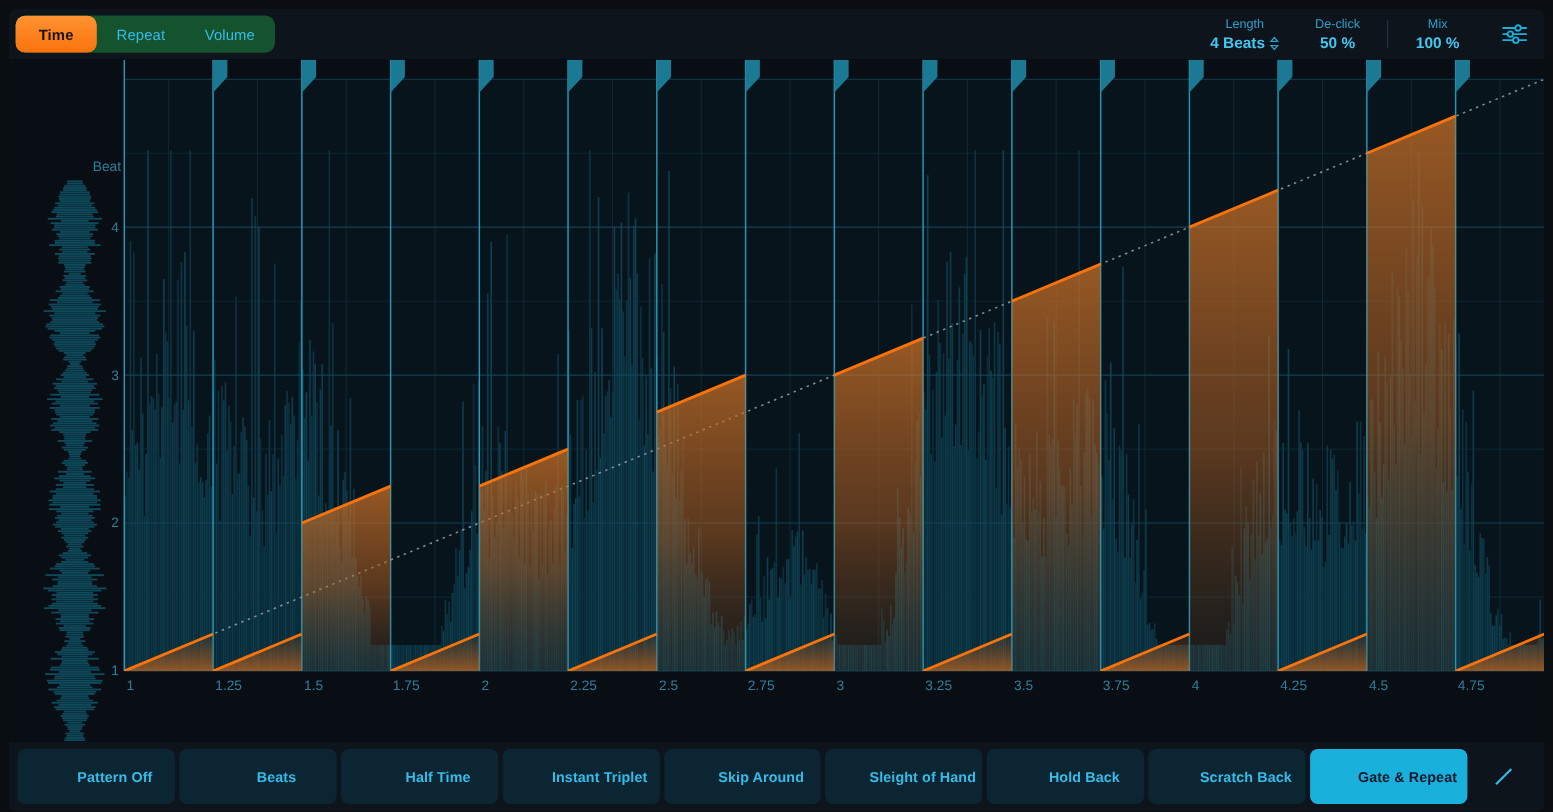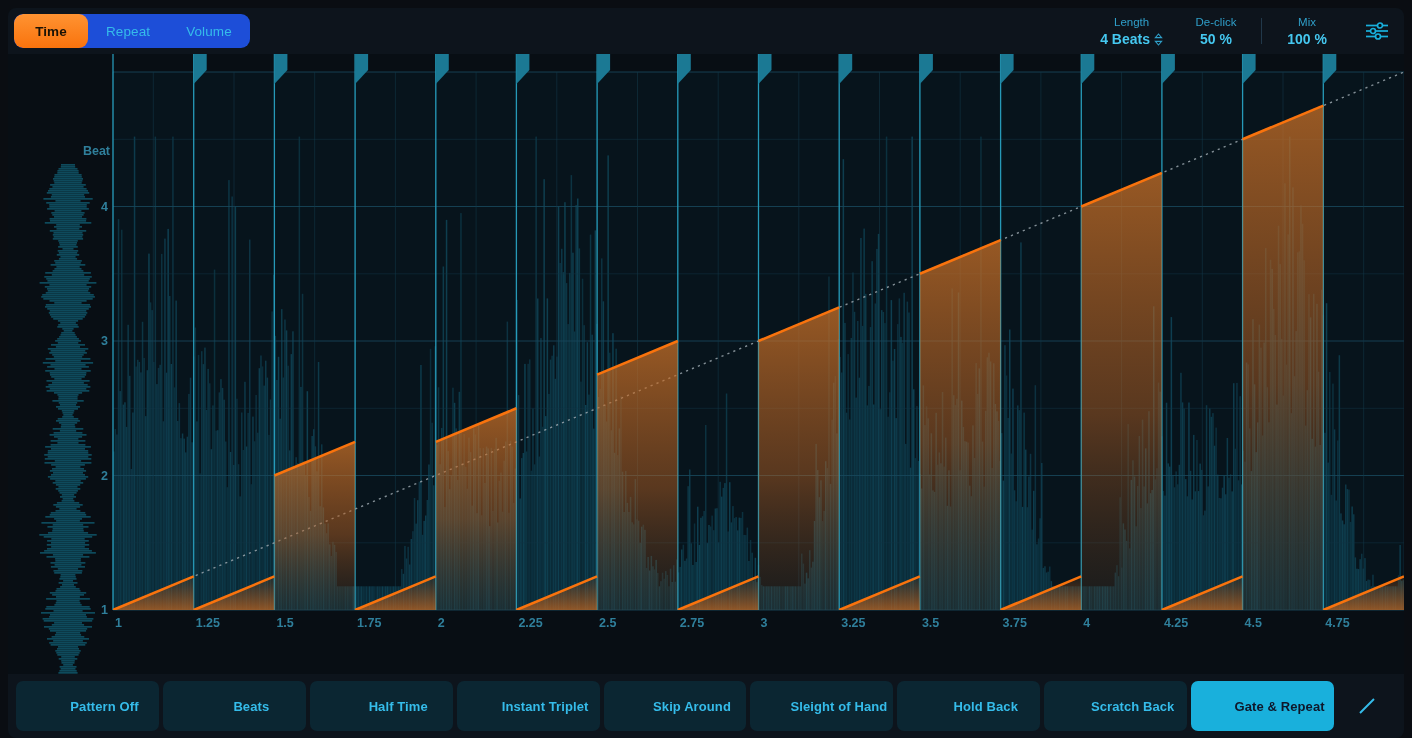--- a/index.html
+++ b/index.html
@@ -21,21 +21,21 @@
     position: relative;
     height: 46px;
     background: #0d141c;
     border-radius: 8px 8px 0 0;
     display: flex;
     align-items: center;
     padding: 0 6px 0 6px;
   }
   .segmented {
     display: flex;
-    background: #1d4ed8;
+    background: #14532d;
     border-radius: 9px;
     padding: 0;
     height: 34px;
     overflow: hidden;
     justify-content: space-between;
   }
   .seg {
     height: 34px;
     min-width: 74px;
     padding: 0 18px;
@@ -105,21 +105,20 @@
     cursor: pointer;
     background: transparent; border: none;
   }
 
   
   .plotwrap {
     position: relative;
     height: 620px;
     background: #080e14;
     overflow: hidden;
-    font-weight: bold;
   }
   .plotwrap svg.main { display: block; }
 
   
   .presetbar {
     height: 64px;
     background: #0d141c;
     border-radius: 0 0 8px 8px;
     display: flex;
     align-items: center;

